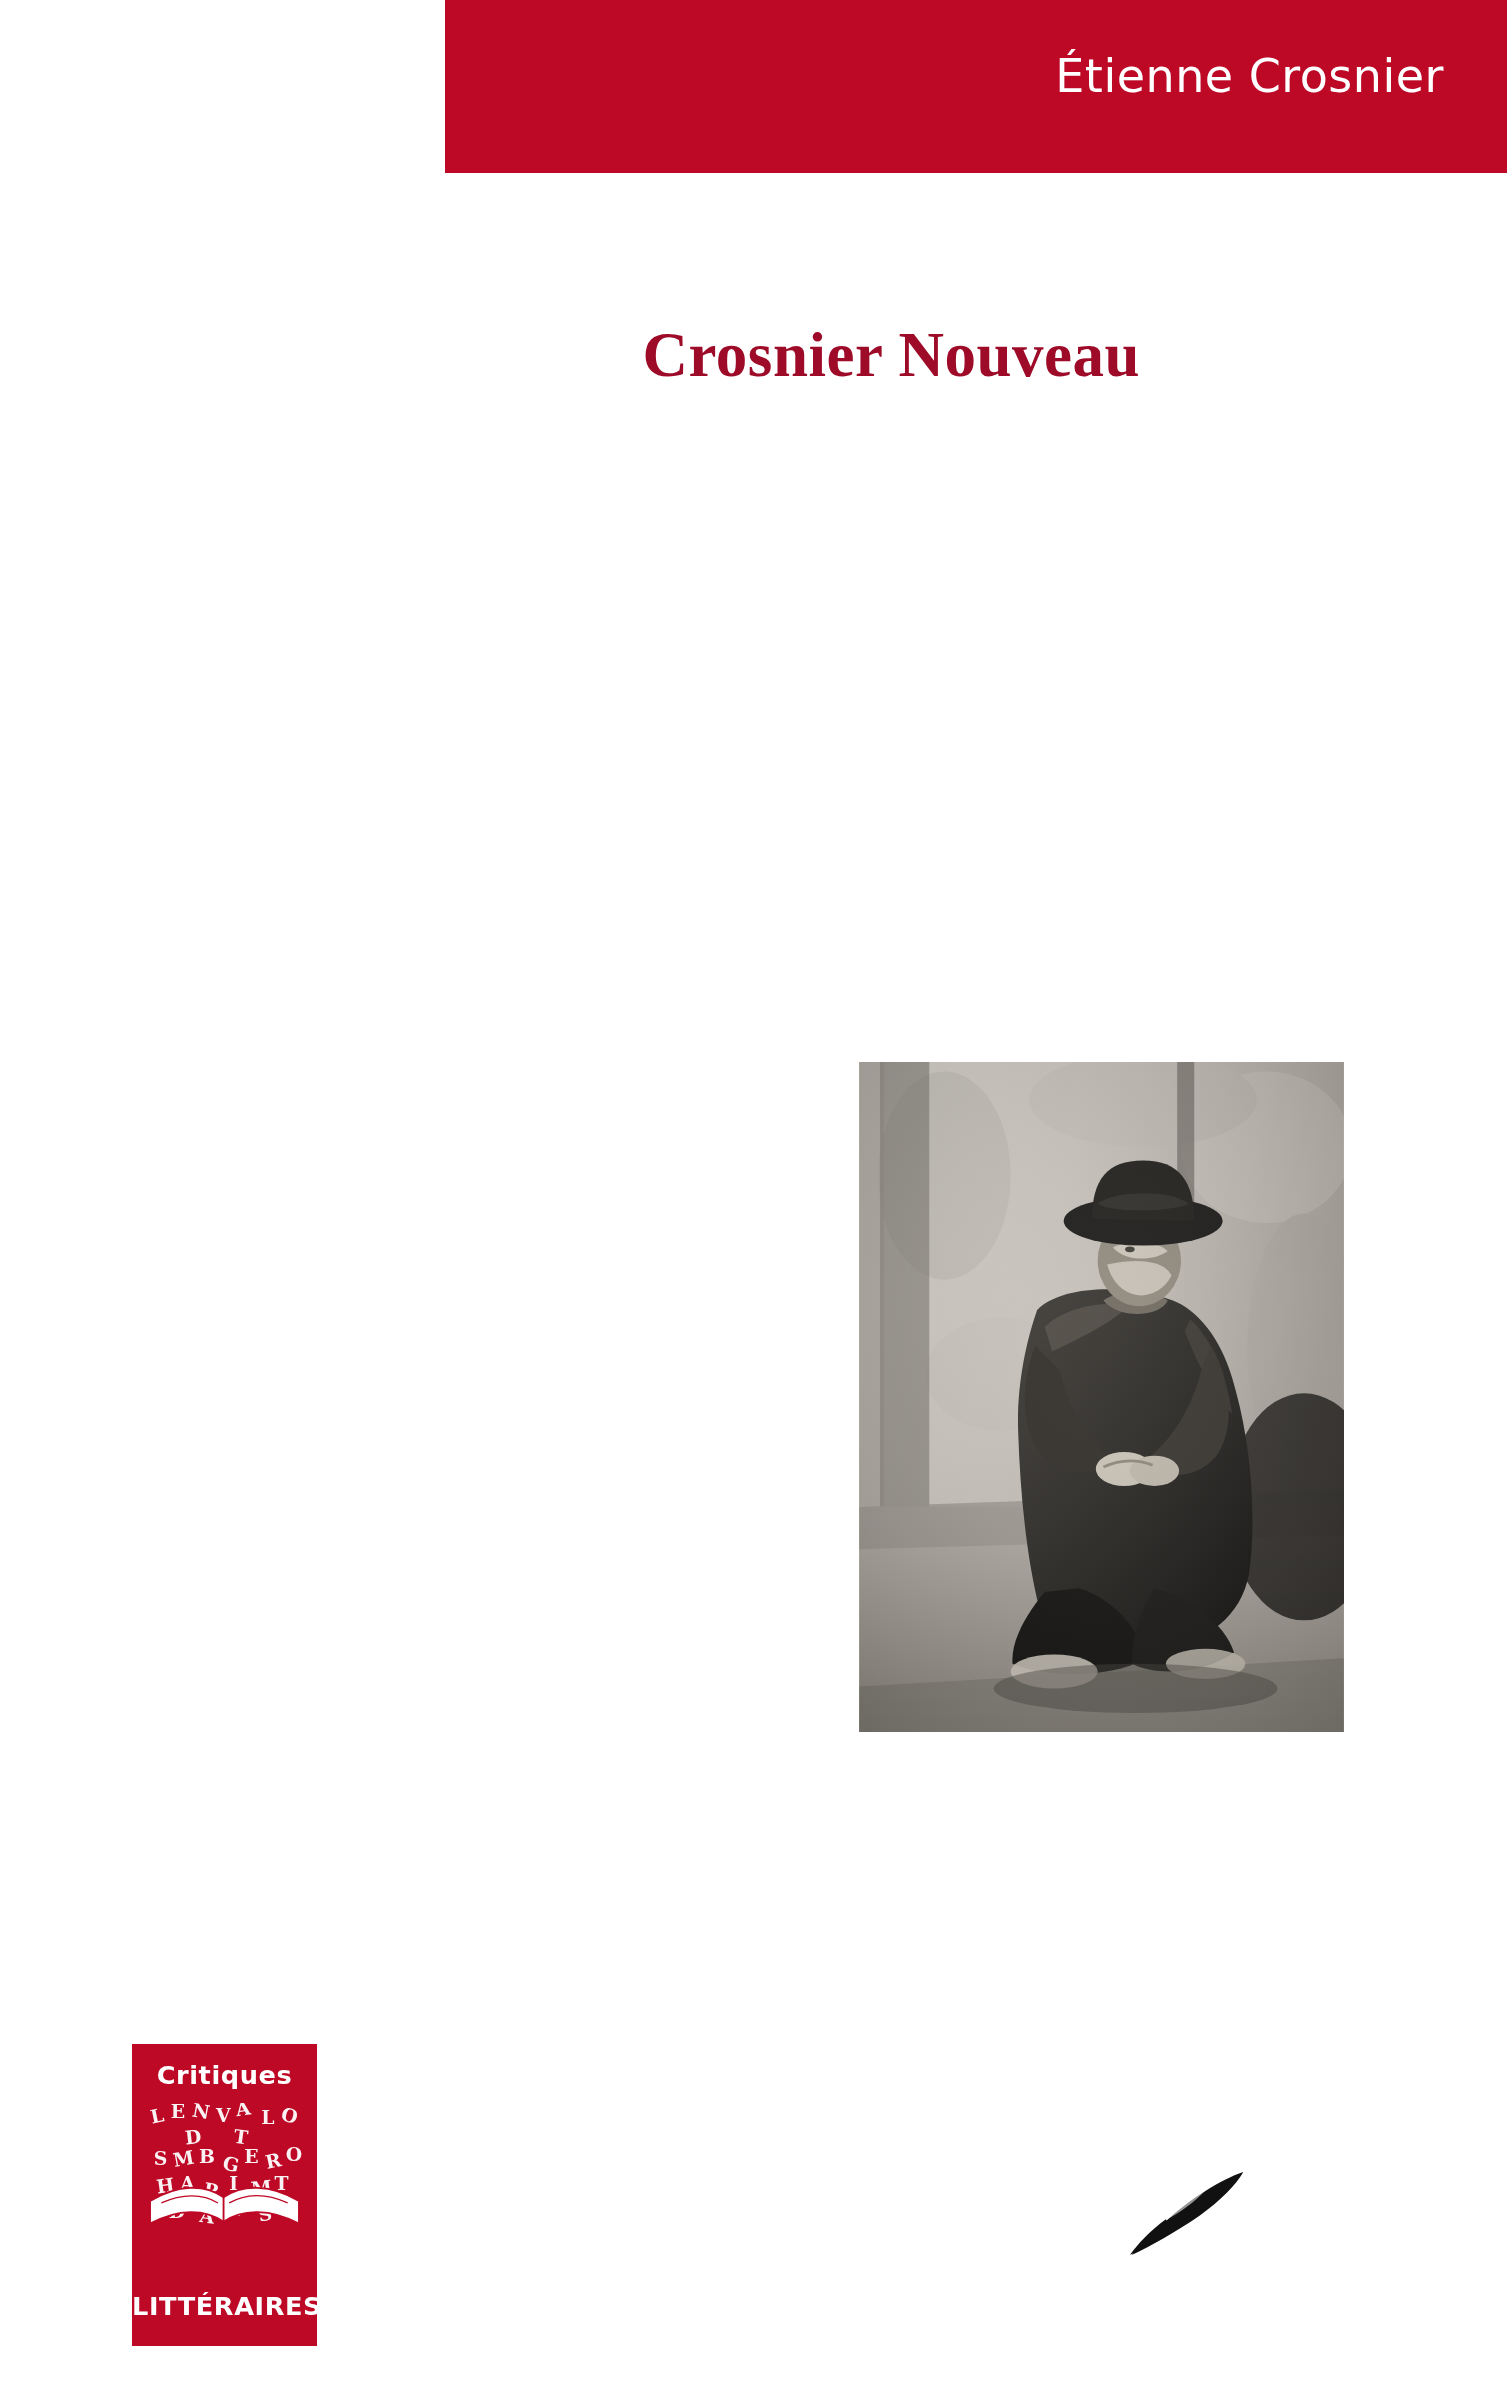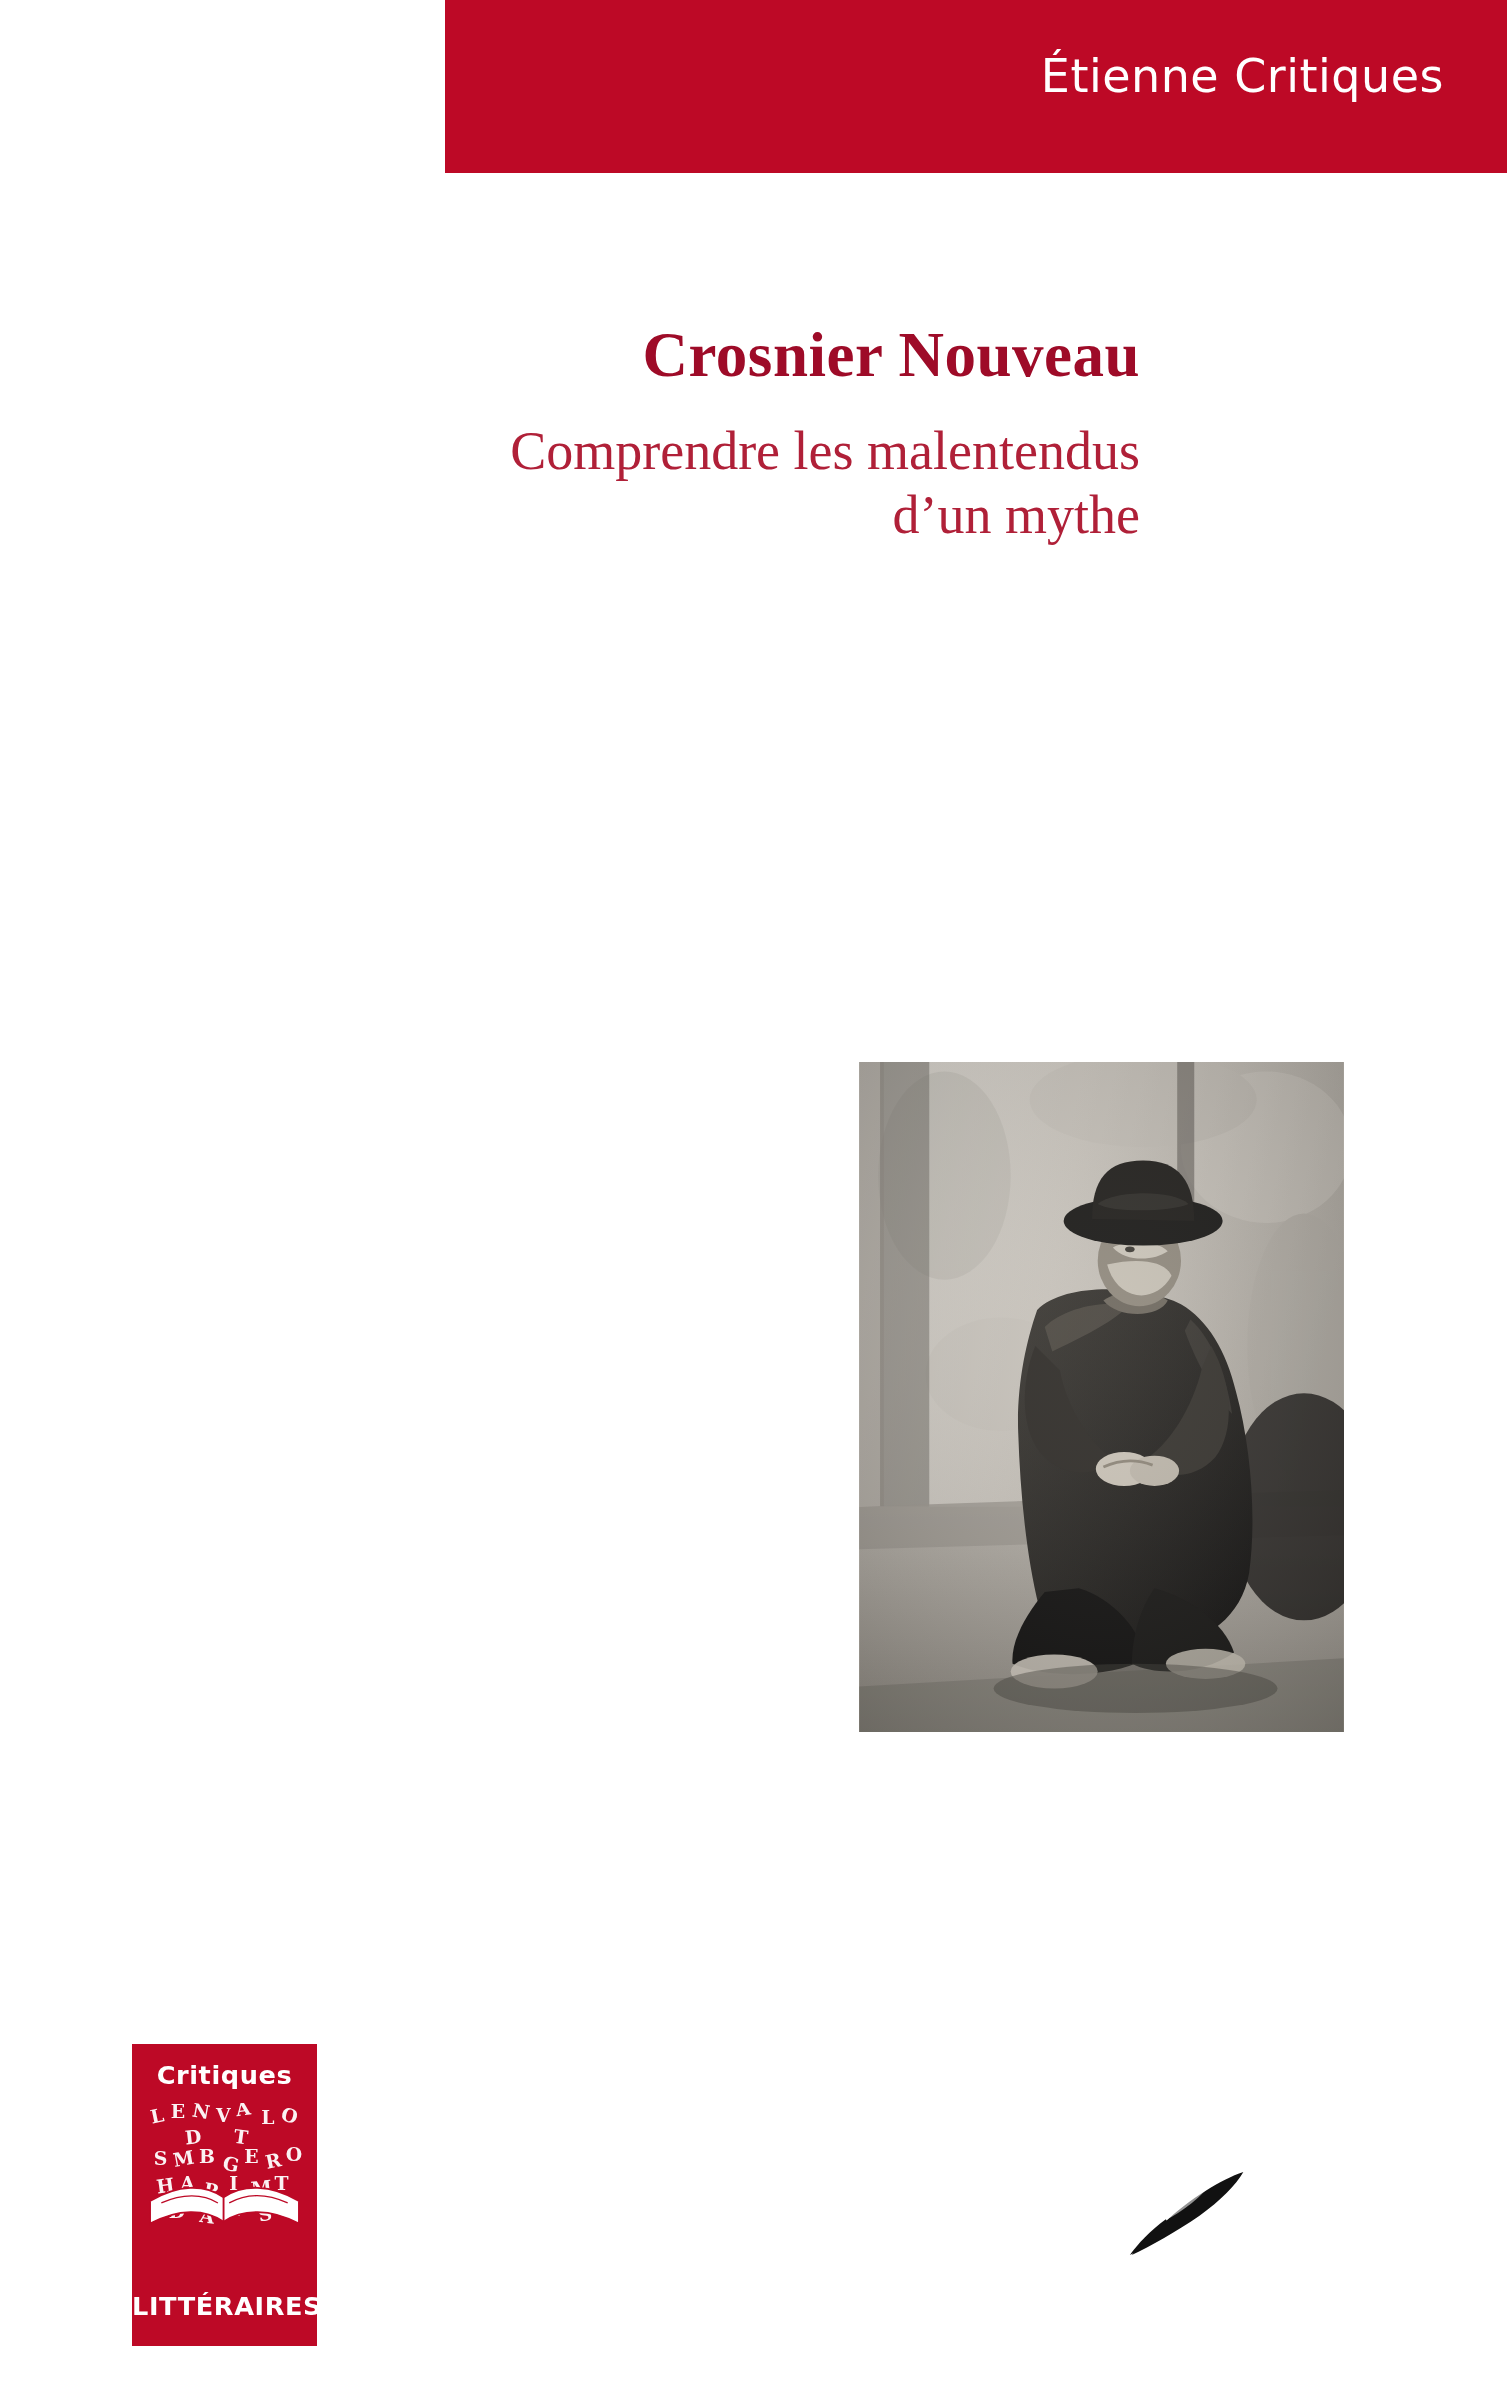--- a/index.html
+++ b/index.html
@@ -138,29 +138,25 @@
     bottom: 19px;
     width: 284px;
     height: 0;
     border-bottom: 0px solid #111;
   }
 </style>
 </head>
 <body>
 
 <div class="author-band">
-  <div class="author-name">Étienne Critiques</div>
+  <div class="author-name">Étienne Crosnier</div>
 </div>
 
 <div class="title-block">
   <h1 class="main-title">Crosnier Nouveau</h1>
-  <div class="subtitle">
-    <div>Comprendre les malentendus</div>
-    <div>d’un mythe</div>
-  </div>
 </div>
 
 <div class="photo-frame">
   <svg width="485" height="670" viewBox="0 0 512 708">
     <defs>
       <linearGradient id="wallGrad" x1="0" y1="0" x2="1" y2="0.3">
         <stop offset="0%" stop-color="#d8d4cd"></stop>
         <stop offset="45%" stop-color="#c7c2ba"></stop>
         <stop offset="100%" stop-color="#a9a49c"></stop>
       </linearGradient>

